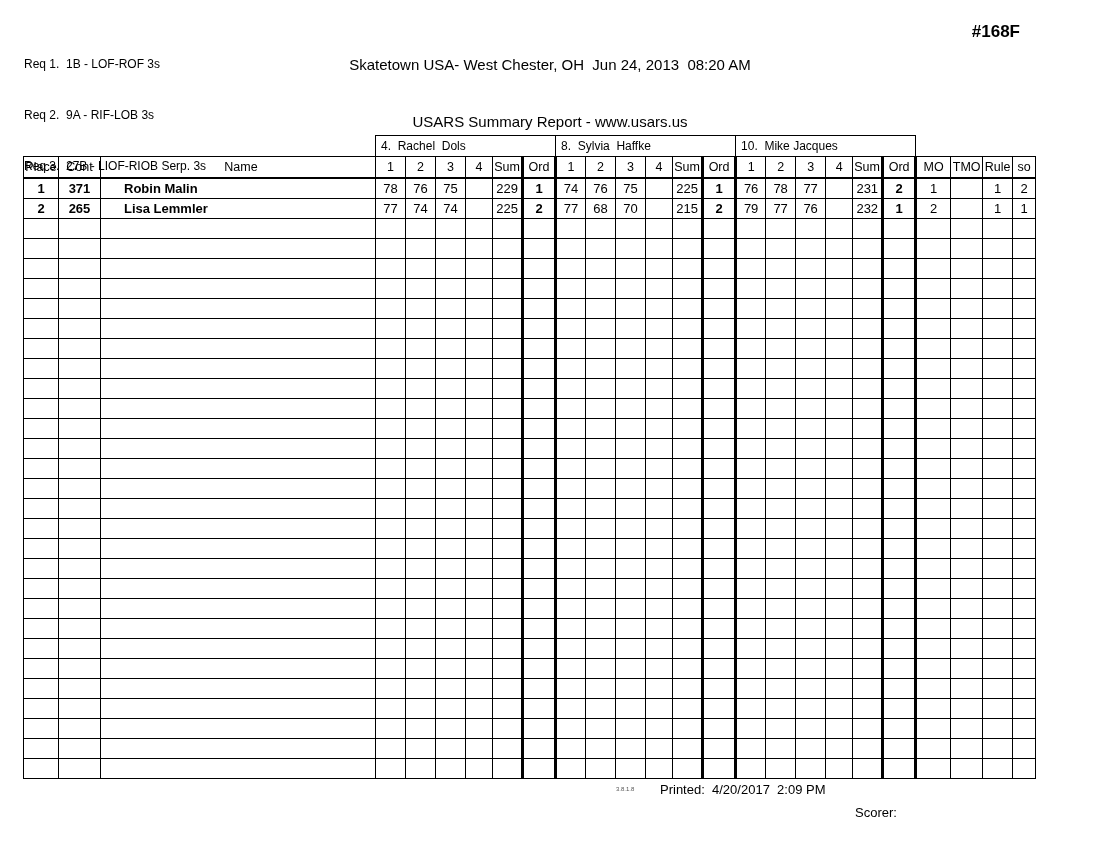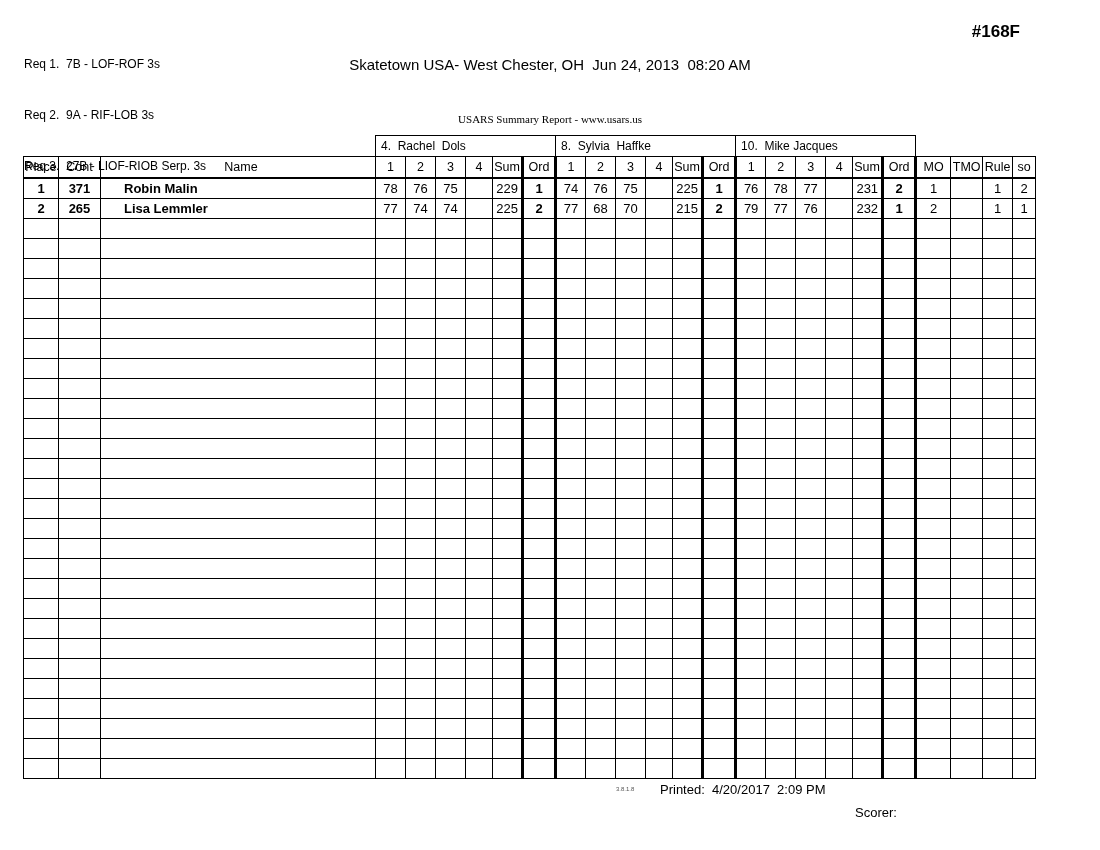--- a/index.html
+++ b/index.html
@@ -21,21 +21,21 @@
   }
 
   
   .center-head {
     position: absolute; left: 0; top: 18px; width: 1100px;
     text-align: center; white-space: pre;
   }
   .h1 { font-size: 17px; font-weight: bold; letter-spacing: 0.2px; }
   .h2 { font-size: 15px; margin-top: 2px; }
   .h3 { font-size: 19px; font-weight: bold; margin-top: 3px; }
-  .h4 { font-size: 11px; margin-top: 4px; font-family: Liberation Serif, serif; }
+  .h4 { font-size: 15px; margin-top: 4px; }
 
   .docnum {
     position: absolute; right: 80px; top: 22px;
     font-size: 17px; font-weight: bold;
   }
 
   
   table.score {
     position: absolute; left: 23px; top: 135px;
     width: 1012px; border-collapse: collapse; table-layout: fixed;
@@ -70,21 +70,21 @@
   .version { position: absolute; left: 616px; top: 786px; font-size: 6px; color: #555; white-space: pre; }
   .printed { position: absolute; left: 660px; top: 782px; font-size: 13px; white-space: pre; }
   .scorer  { position: absolute; left: 855px; top: 805px; font-size: 13px; white-space: pre; }
 </style>
 </head>
 <body>
 
 <div class="page">
 
   <div class="req">
-    <div>Req 1.  7B - LOF-ROF 3s</div>
+    <div>Req 1.  1B - LOF-ROF 3s</div>
     <div>Req 2.  9A - RIF-LOB 3s</div>
     <div>Req 3.  27B - LIOF-RIOB Serp. 3s</div>
   </div>
 
   <div class="center-head">
     <div class="h2">Skatetown USA- West Chester, OH  Jun 24, 2013  08:20 AM</div>
     <div class="h4">USARS Summary Report - www.usars.us</div>
   </div>
 
   <div class="docnum">#168F</div>

